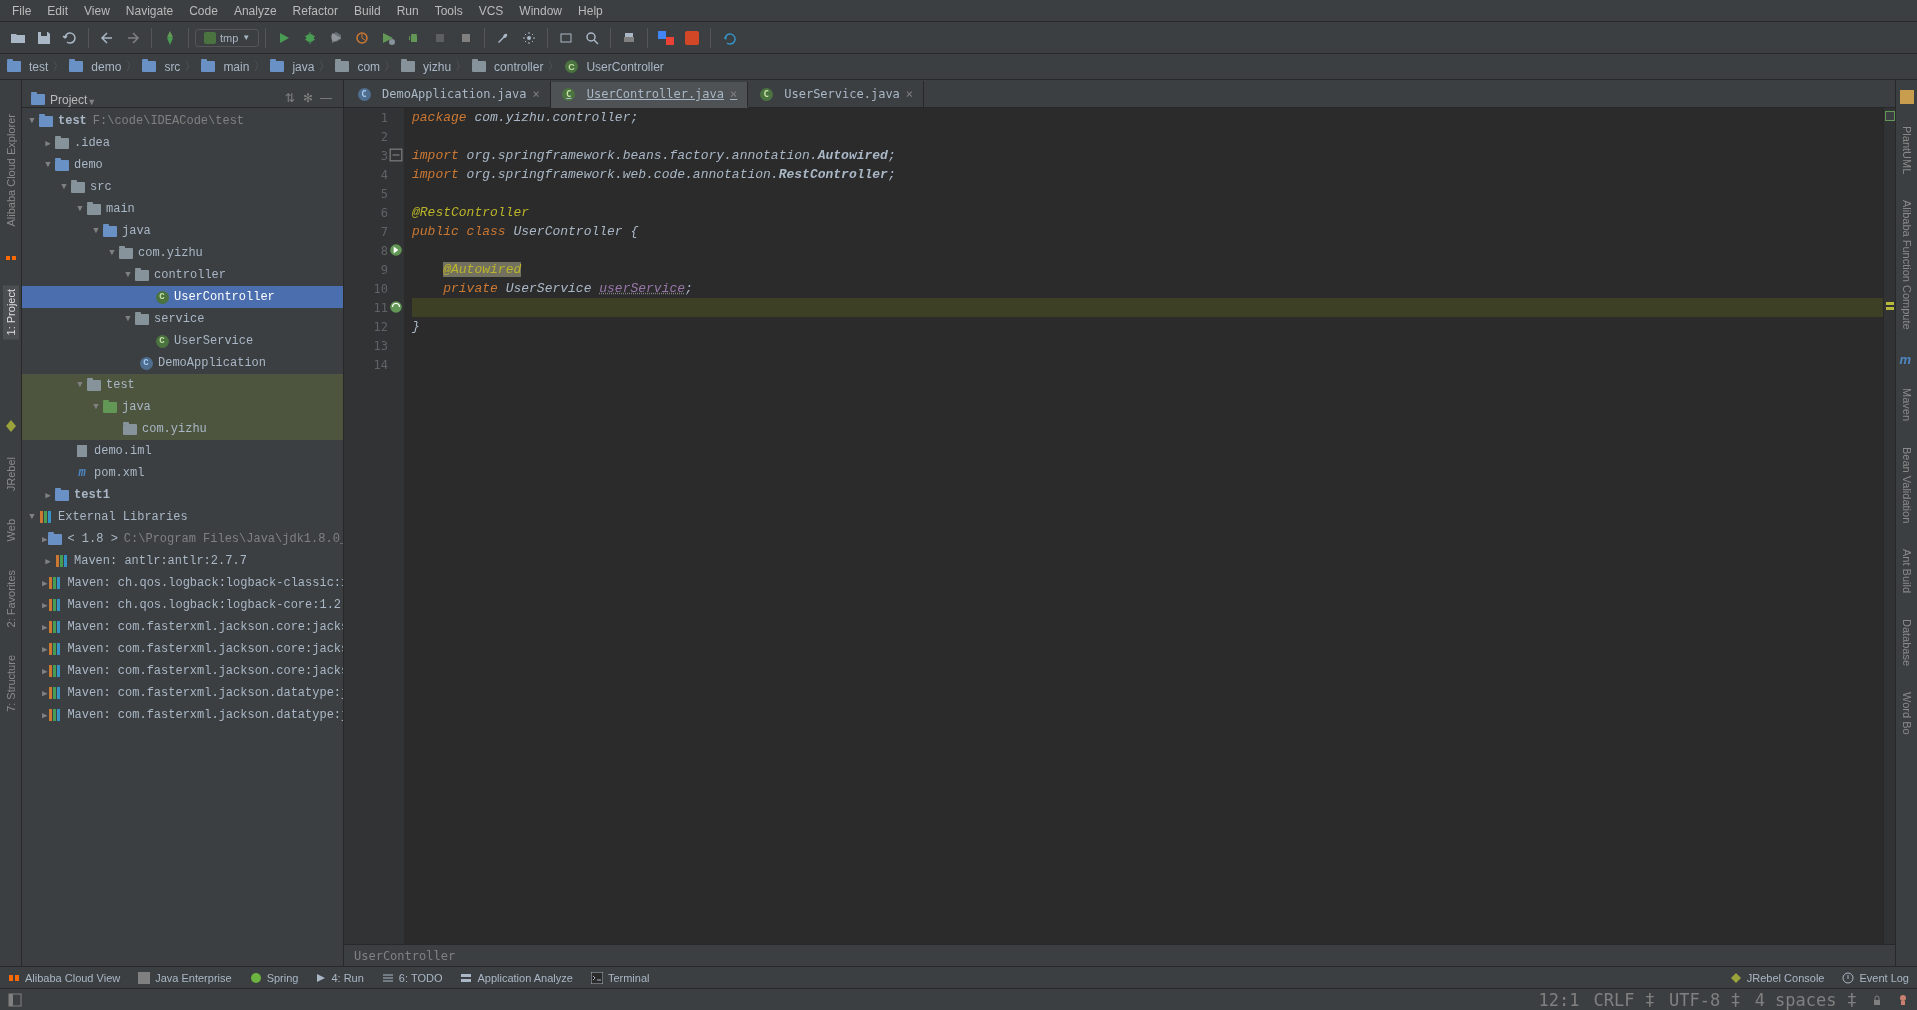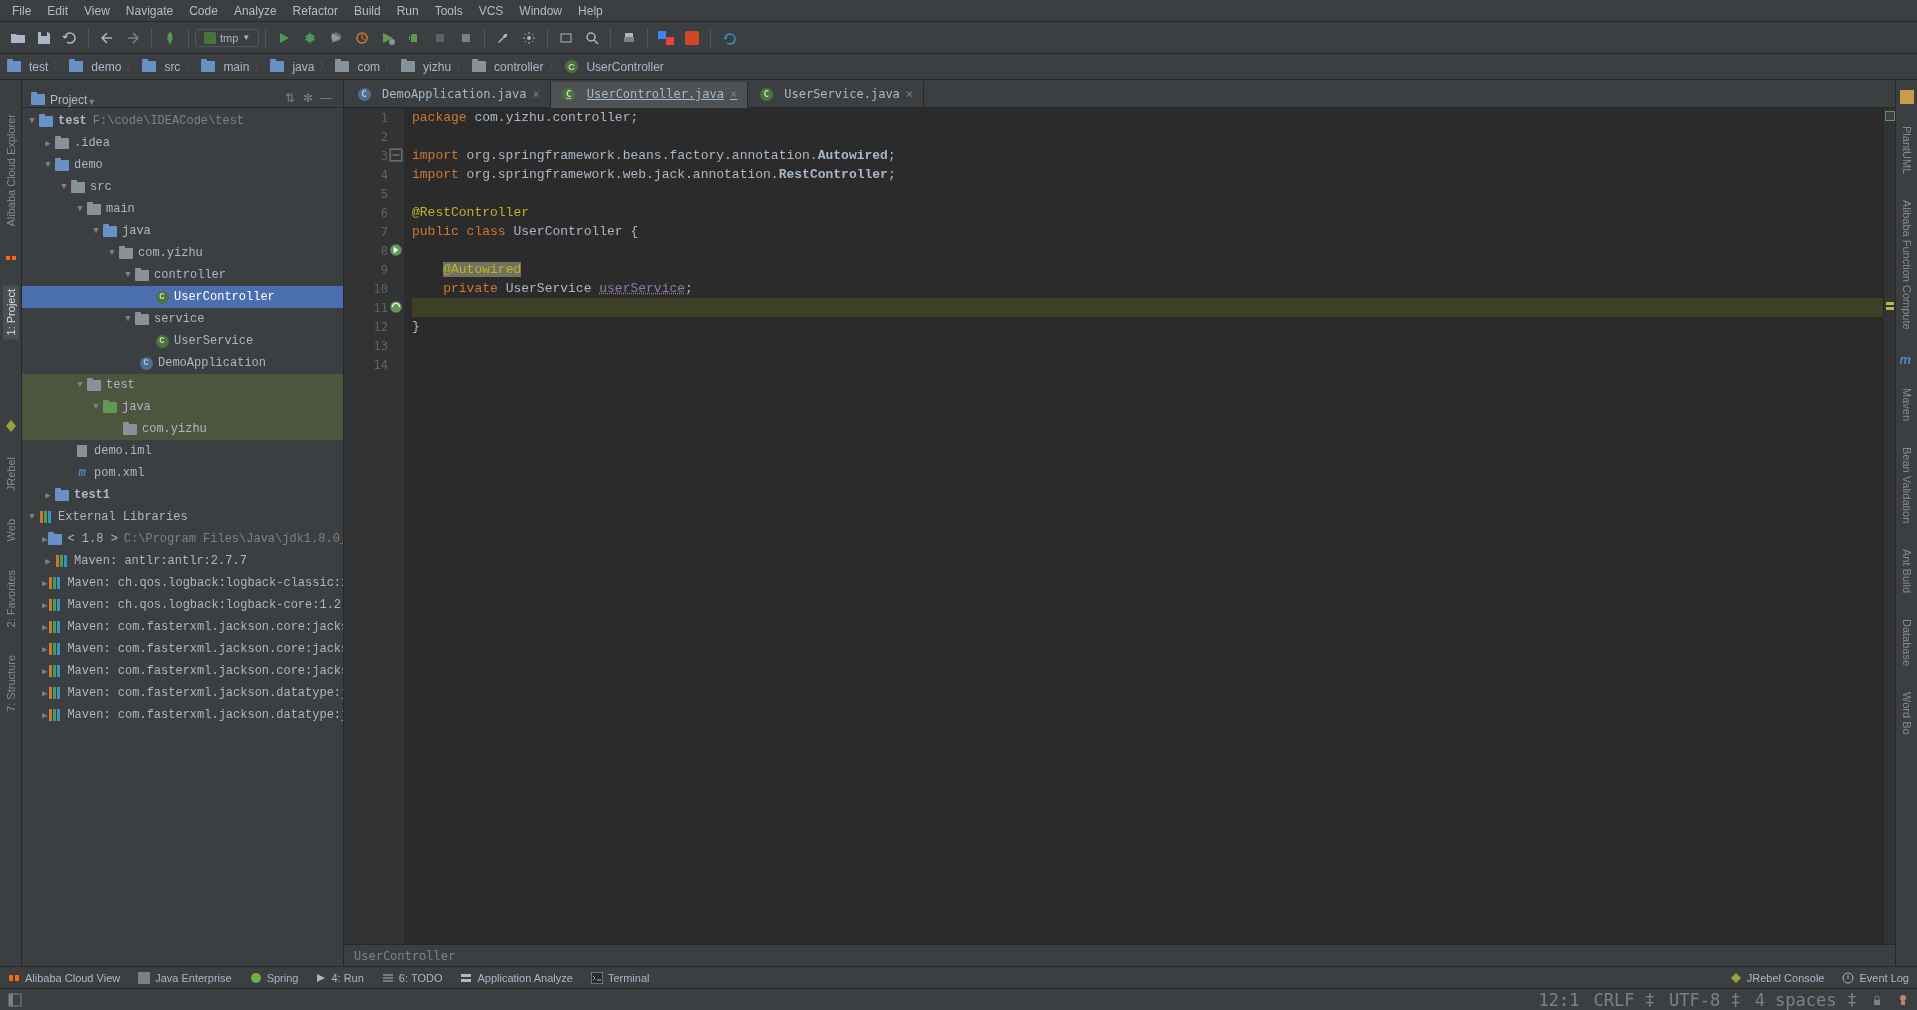--- a/index.html
+++ b/index.html
@@ -45,21 +45,21 @@
 .editor-area { flex:1; display:flex; flex-direction:column; background:#2b2b2b;}
 .editor-tabs { height:28px; background:#3c3f41; display:flex; align-items:flex-end; border-bottom:1px solid #282828; padding-left:2px;}
 .editor-tab { height:26px; padding:0 10px; display:flex; align-items:center; gap:6px; background:#3c3f41; color:#a9b7c6; font-family:"Consolas",monospace; font-size:12px; cursor:pointer; border-right:1px solid #282828;}
 .editor-tab.active { background:#4e5254; border-bottom:2px solid #4e5254; position:relative;top:1px; text-decoration:underline;}
 .editor-tab .close-x{color:#808080; font-size:12px;}
 .editor-body { flex:1; display:flex; position:relative;}
 .gutter-col { width:60px; background:#313335; display:flex; flex-direction:column; }
 .gutter-line { height:19px; display:flex; align-items:center; justify-content:flex-end; padding-right:16px; color:#606366; font-family:"Consolas",monospace; font-size:12px; position:relative;}
 .gutter-line .gico { position:absolute; right:1px; top:2px; width:14px;height:14px;}
 .code-col { flex:1; font-family:"Consolas","Courier New",monospace; font-size:13px; line-height:19px; padding-left:8px; position:relative;}
-.code-line { height:19px; white-space:pre;}
+.code-line { height:19px; white-space:pre;font-style:italic;}
 .code-line.hl-line{ background:#3e4025;}
 .kw{color:#cc7832;} .anno{color:#bbb529;} .field{color:#9876aa;}
 .anno-mark{background:#72705f;}
 .underline{text-decoration:underline dotted #808080;}
 .error-stripe{ width:12px; background:#313335; border-left:1px solid #282828;}
 .es-mark{width:8px;height:3px;margin:2px auto;}
 .crumb-bar{height:22px;background:#3c3f41;border-top:1px solid #282828;display:flex;align-items:center;padding:0 10px;font-family:"Consolas",monospace;font-size:12px;color:#808080;}
 
 
 .bottom-bar{height:22px;background:#3c3f41;border-top:1px solid #282828;display:flex;align-items:center;padding:0 8px;gap:18px;font-size:11px;color:#a9b7c6;}
@@ -629,21 +629,21 @@
               </svg>
             </span></div>
         <div class="gutter-line">12</div>
           <div class="gutter-line">13</div>
           <div class="gutter-line">14</div>
       </div>
       <div class="code-col">
 <div class="code-line"><span class="kw">package </span><span>com.yizhu.controller</span>;</div>
 <div class="code-line"></div>
 <div class="code-line"><span class="kw">import </span><span>org.springframework.beans.factory.annotation.</span><span style="color:#a9b7c6;font-weight:bold;">Autowired</span>;</div>
-<div class="code-line"><span class="kw">import </span><span>org.springframework.web.jack.annotation.</span><span style="color:#a9b7c6;font-weight:bold;">RestController</span>;</div>
+<div class="code-line"><span class="kw">import </span><span>org.springframework.web.code.annotation.</span><span style="color:#a9b7c6;font-weight:bold;">RestController</span>;</div>
 <div class="code-line"></div>
 <div class="code-line"><span class="anno">@RestController</span></div>
 <div class="code-line"><span class="kw">public </span><span class="kw">class </span><span>UserController {</span></div>
 <div class="code-line"></div>
 <div class="code-line">    <span class="anno anno-mark">@Autowired</span></div>
 <div class="code-line">    <span class="kw">private </span><span>UserService </span><span class="field underline">userService</span>;</div>
 <div class="code-line hl-line"></div>
 <div class="code-line">}</div>
 <div class="code-line"></div>
       </div>

